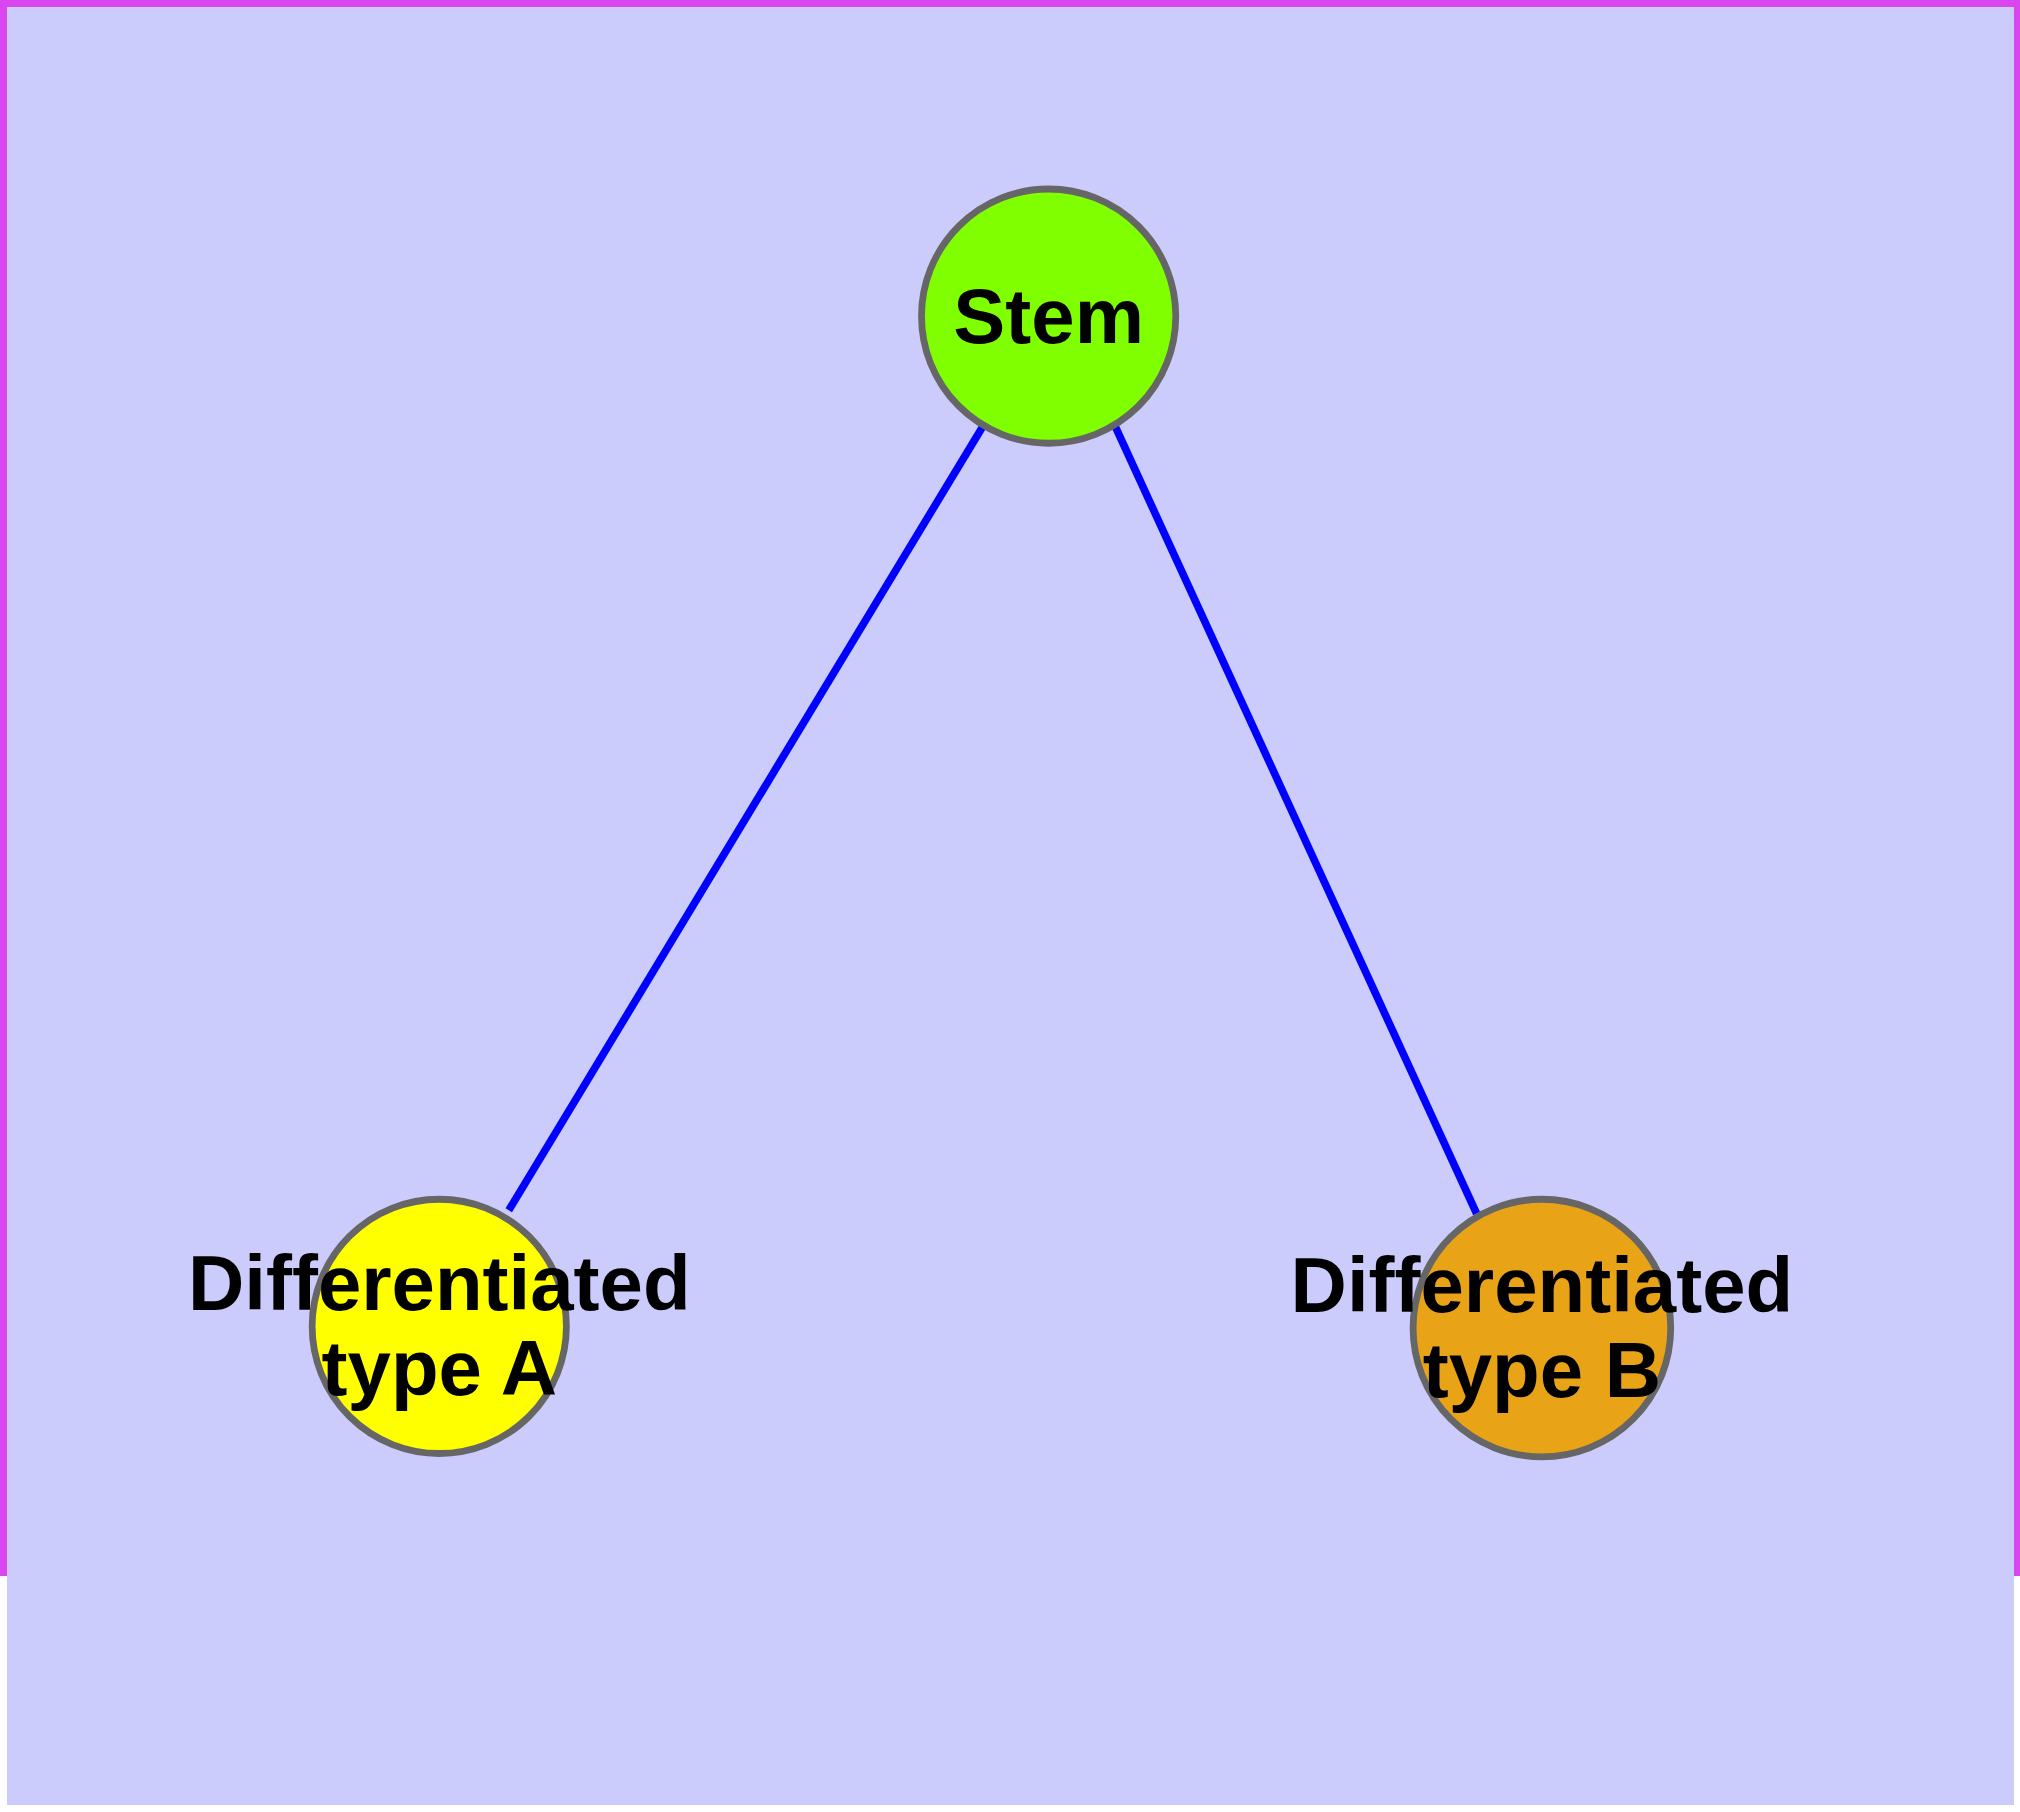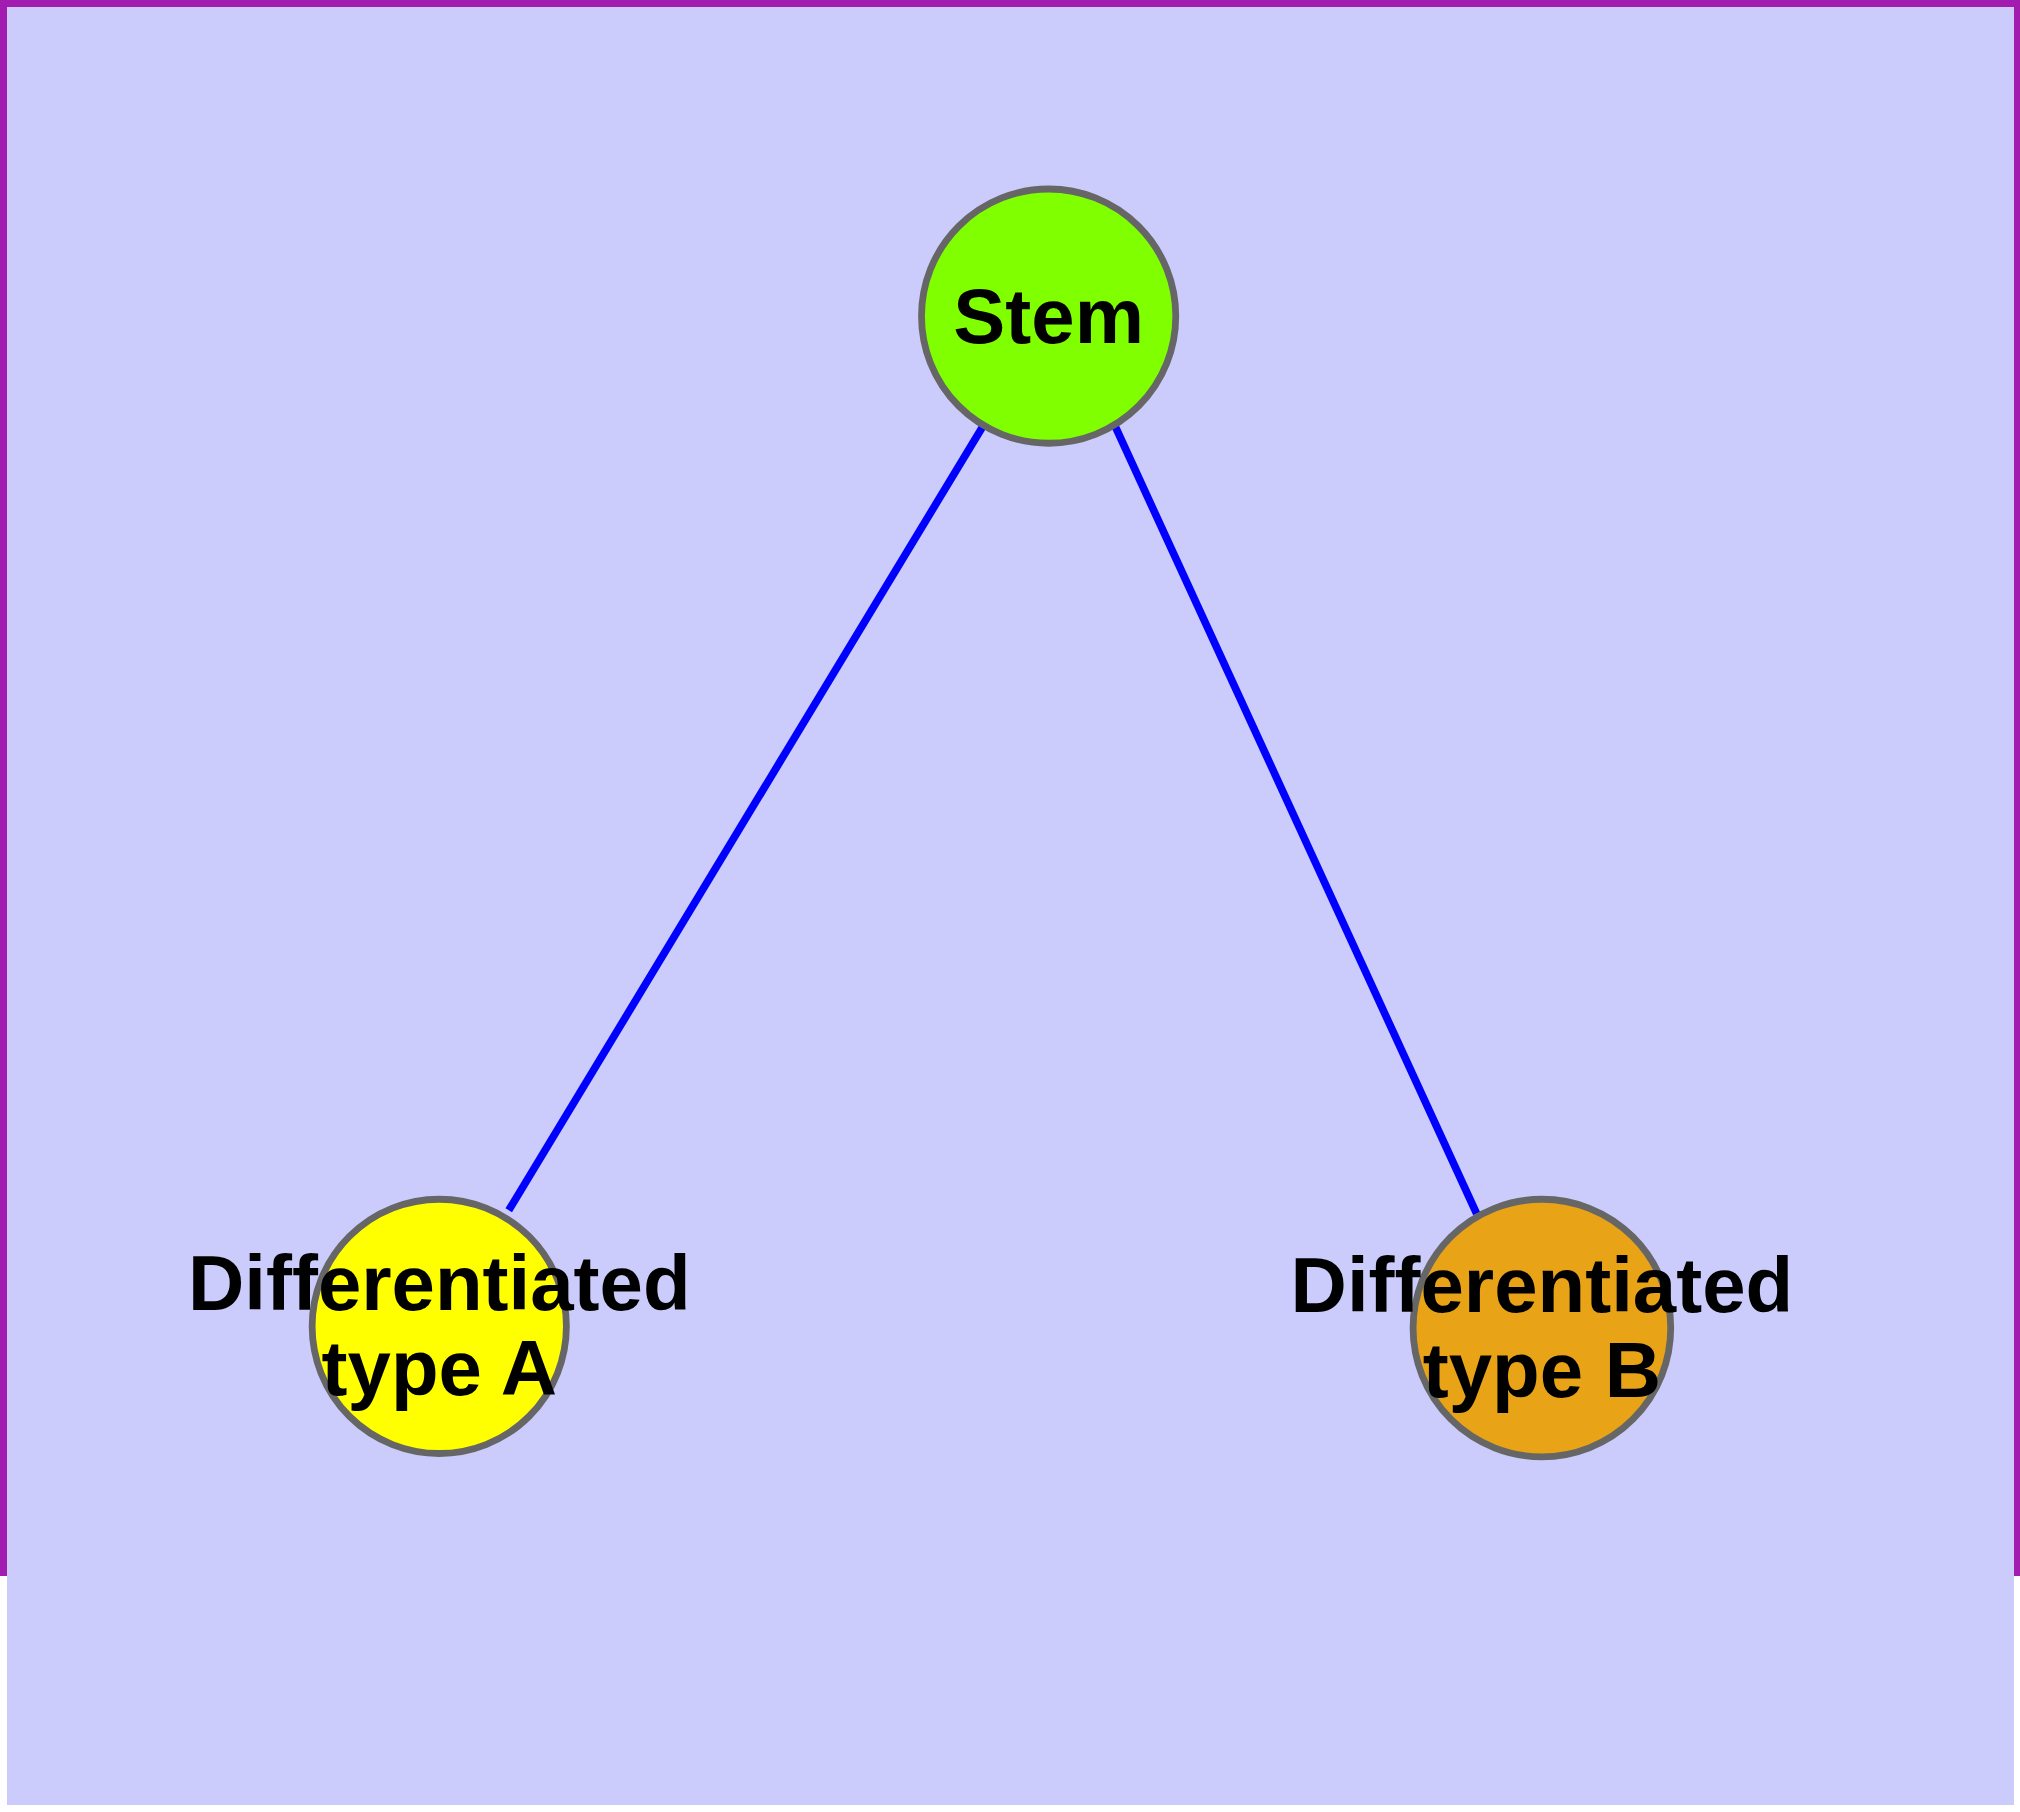--- a/index.html
+++ b/index.html
@@ -41,21 +41,21 @@
     font-family: "Liberation Sans", sans-serif;
     font-weight: bold;
     fill: #000000;
     text-anchor: middle;
     dominant-baseline: alphabetic;
   }
 </style>
 </head>
 <body>
 
-<div id="graph-canvas" style="width: 2021px; height: 1576px; background: #a21caf;">
+<div id="graph-canvas" style="width: 2021px; height: 1576px; background: #d946ef;">
   <div class="plot-area" style="left: 6.8px; top: 6.8px; width: 2007px; height: 1798px; background: rgb(204, 204, 252);"></div>
 
   <svg class="graph-svg" viewBox="0 0 2384 2138" xmlns="http://www.w3.org/2000/svg" style="width: 2021px; height: 1812px;">
 
     <g>
       <line id="edge0" x1="1160" y1="502" x2="600" y2="1428" stroke="#0000ff" stroke-width="9" stroke-linecap="butt"></line>
       <line id="edge1" x1="1315" y1="502" x2="1742" y2="1432" stroke="#0000ff" stroke-width="9" stroke-linecap="butt"></line>
     </g>
 
     <g>

